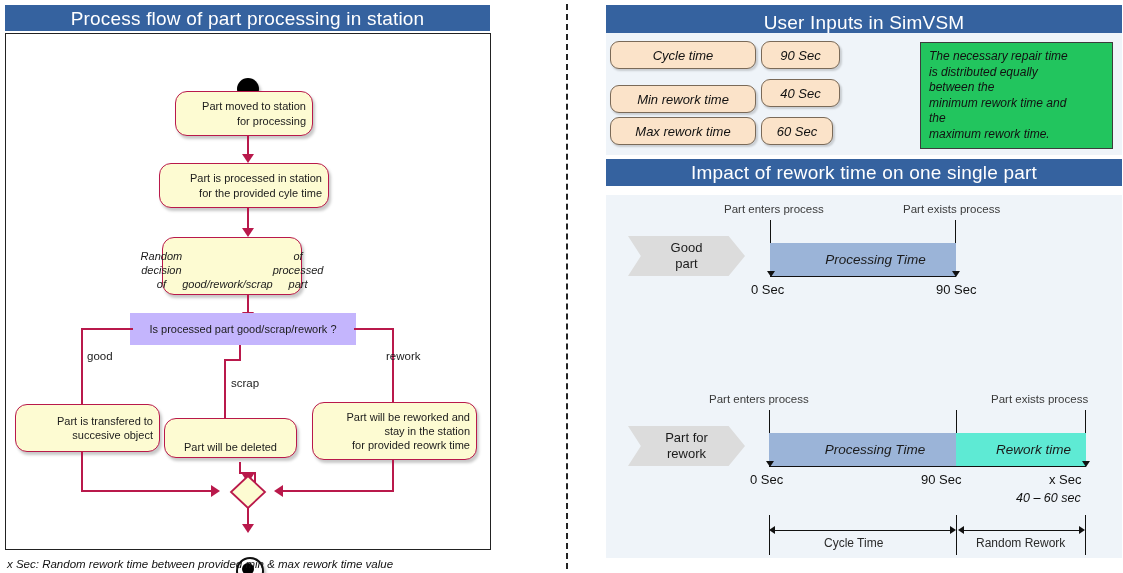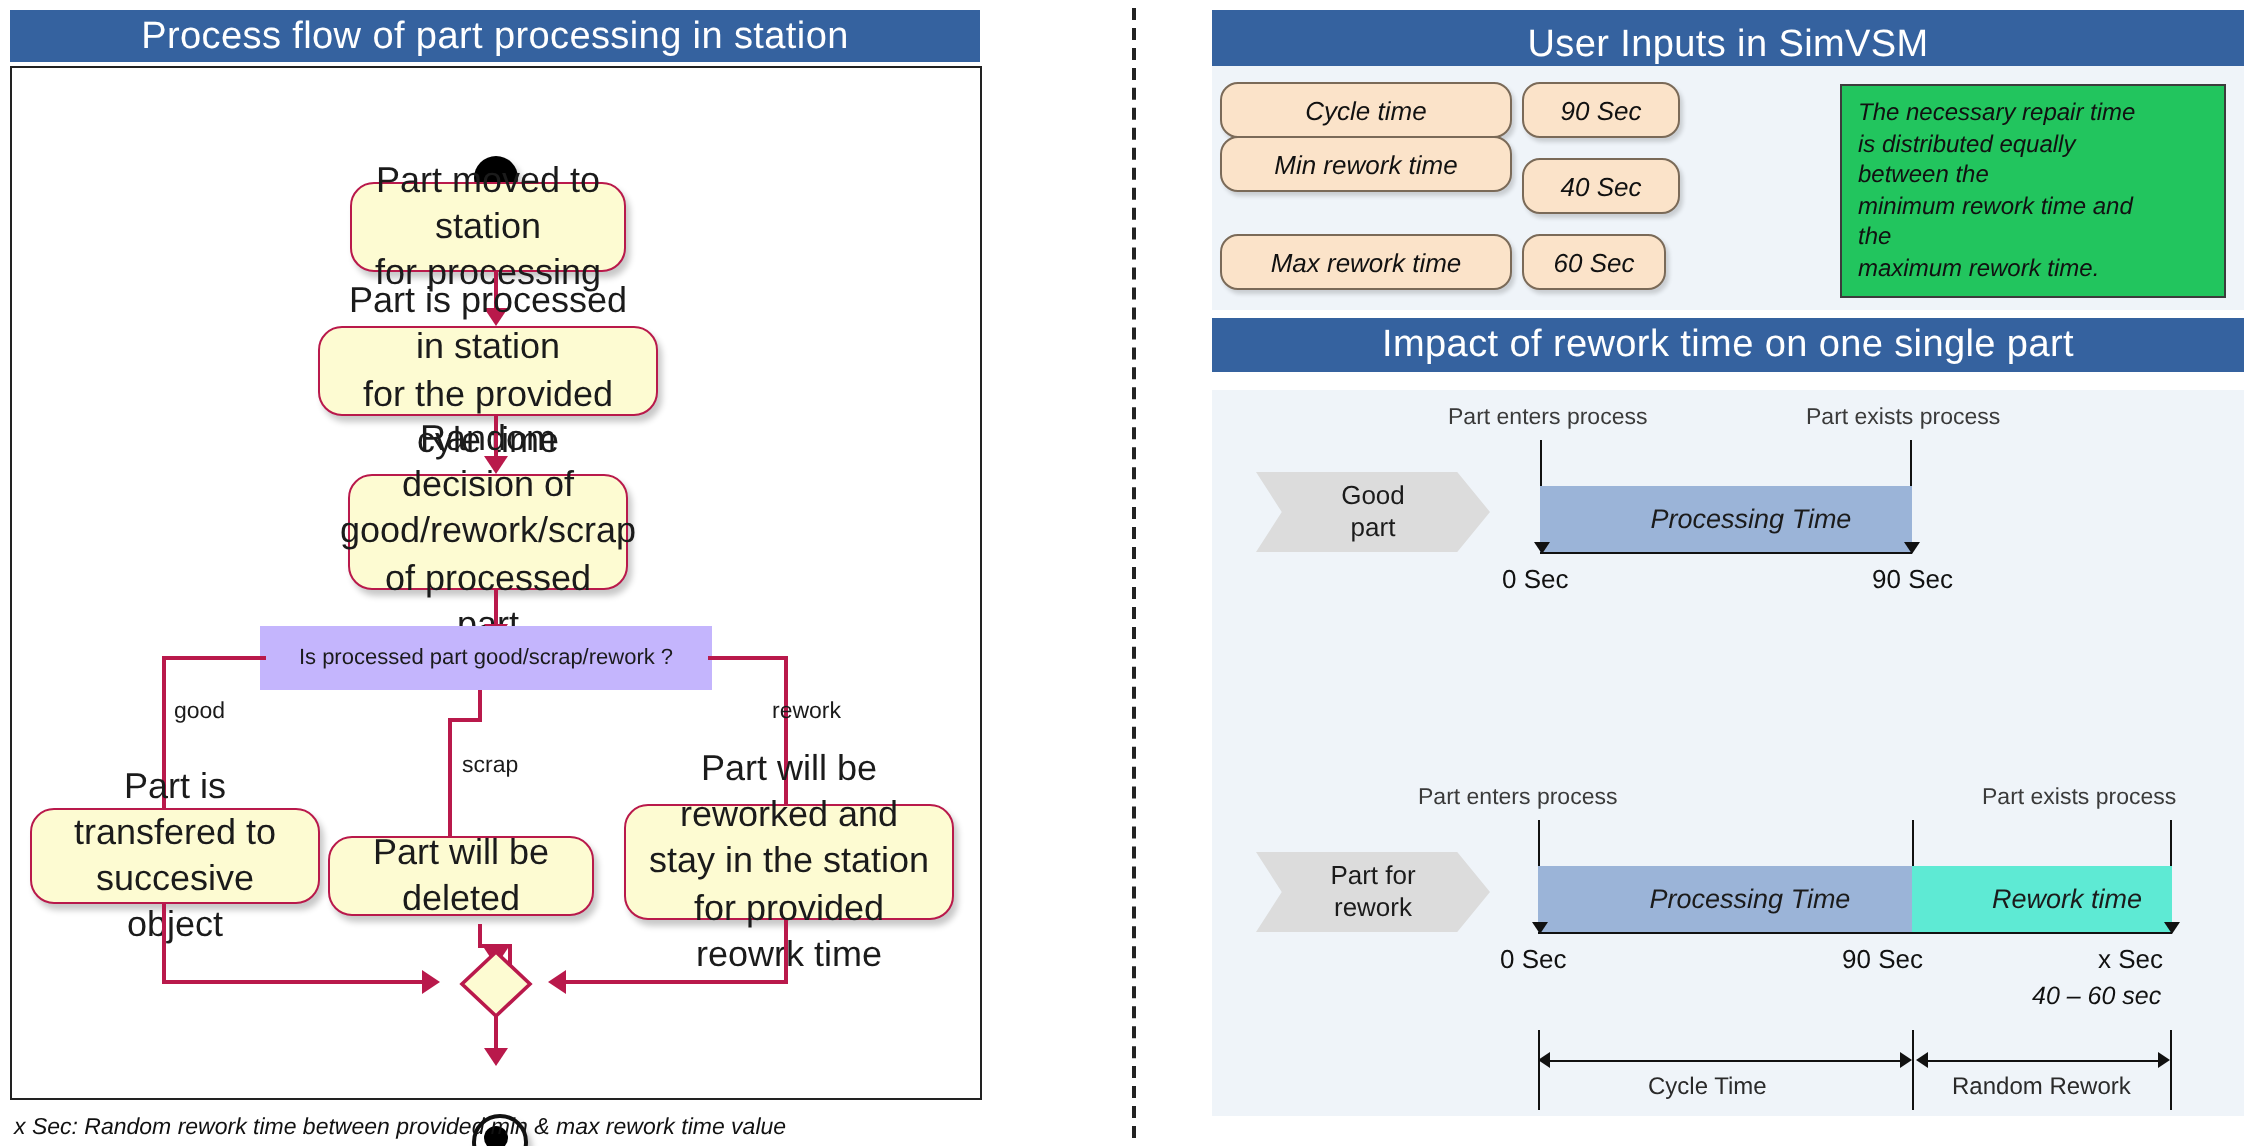--- a/index.html
+++ b/index.html
@@ -15,22 +15,22 @@
 
   
   #left-header{left:5px;top:5px;width:485px;height:26px;}
   #flow-frame{position:absolute;left:5px;top:33px;width:484px;height:515px;
               border:1px solid #222;background:#fff;}
   #left-footnote{position:absolute;left:7px;top:558px;width:470px;
       font-style:italic;font-size:11.5px;color:#111;white-space:nowrap;}
 
   .node{position:absolute;background:#fdfbd2;border:1.6px solid #b9194b;
         border-radius:12px;box-shadow:2px 3px 3px rgba(0,0,0,.22);
-        display:flex;align-items:center;justify-content:center;
-        text-align:center;font-size:18px;color:#1b1b1b;line-height:1.28;
+        display:flex;align-items:flex-end;justify-content:center;
+        text-align:center;font-size:11px;color:#1b1b1b;line-height:1.28;
         box-sizing:border-box;padding:3px 6px;}
   .hexnode{position:absolute;background:#c4b5fd;font-size:11px;color:#1b1b1b;
         display:flex;align-items:center;justify-content:center;text-align:center;
         box-sizing:border-box;}
   .conn{position:absolute;background:#b9194b;}
   .vline{width:2px;}
   .hline{height:2px;}
   .arrow-d{position:absolute;width:0;height:0;
       border-left:6px solid transparent;border-right:6px solid transparent;
       border-top:9px solid #b9194b;}
@@ -112,21 +112,21 @@
   <div class="arrow-d" style="left:236px;top:120px;"></div>
 
   <div class="node" style="left:153px;top:129px;width:170px;height:45px;flex-direction:column;">
     <span>Part is processed in station</span>
     <span>for the provided cyle time</span>
   </div>
 
   <div class="conn vline" style="left:241px;top:174px;height:24px;"></div>
   <div class="arrow-d" style="left:236px;top:194px;"></div>
 
-  <div class="node" style="left:168px;top:203px;width:140px;height:58px;flex-direction:column;">
+  <div class="node" style="left:156px;top:203px;width:140px;height:58px;flex-direction:row;font-style:italic;">
     <span>Random decision of</span>
     <span>good/rework/scrap</span>
     <span>of processed part</span>
   </div>
 
   <div class="conn vline" style="left:241px;top:261px;height:22px;"></div>
   <div class="arrow-d" style="left:236px;top:278px;"></div>
 
   <svg style="position:absolute;left:124px;top:279px;" width="226" height="32">
     <polygon points="12,1 214,1 225,16 214,31 12,31 1,16" fill="#fdfbd2" stroke="#b9194b" stroke-width="1.8"></polygon>
@@ -190,21 +190,21 @@
 <div id="left-footnote">x Sec: Random rework time between provided min &amp; max rework time value</div>
 
 <div id="divider"></div>
 
 <div class="panel-header" id="right-header-1">User Inputs in SimVSM</div>
 
 <div id="inputs-area">
   <div class="pill" style="left:4px;top:8px;width:146px;height:28px;">Cycle time</div>
   <div class="pill" style="left:155px;top:8px;width:79px;height:28px;">90 Sec</div>
 
-  <div class="pill" style="left:4px;top:35px;width:146px;height:28px;">Min  rework time</div>
+  <div class="pill" style="left:4px;top:52px;width:146px;height:28px;">Min  rework time</div>
   <div class="pill" style="left:155px;top:46px;width:79px;height:28px;">40 Sec</div>
 
   <div class="pill" style="left:4px;top:84px;width:146px;height:28px;">Max  rework time</div>
   <div class="pill" style="left:155px;top:84px;width:72px;height:28px;">60 Sec</div>
 </div>
 
 <div id="note-box">
   <div>The necessary repair time</div>
   <div>is distributed  equally</div>
   <div>between the</div>

